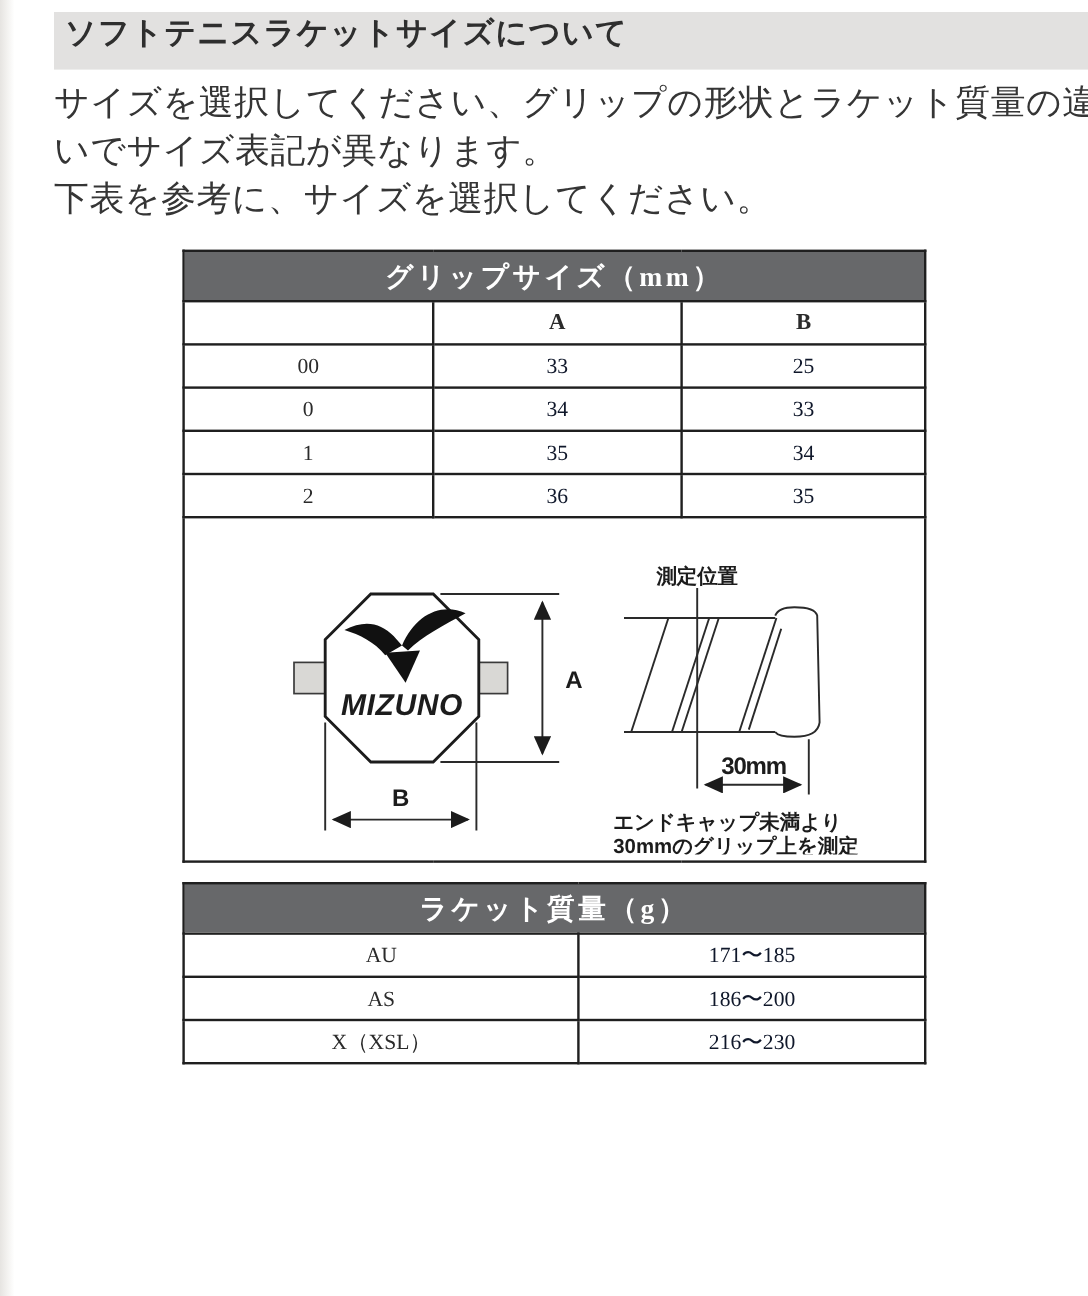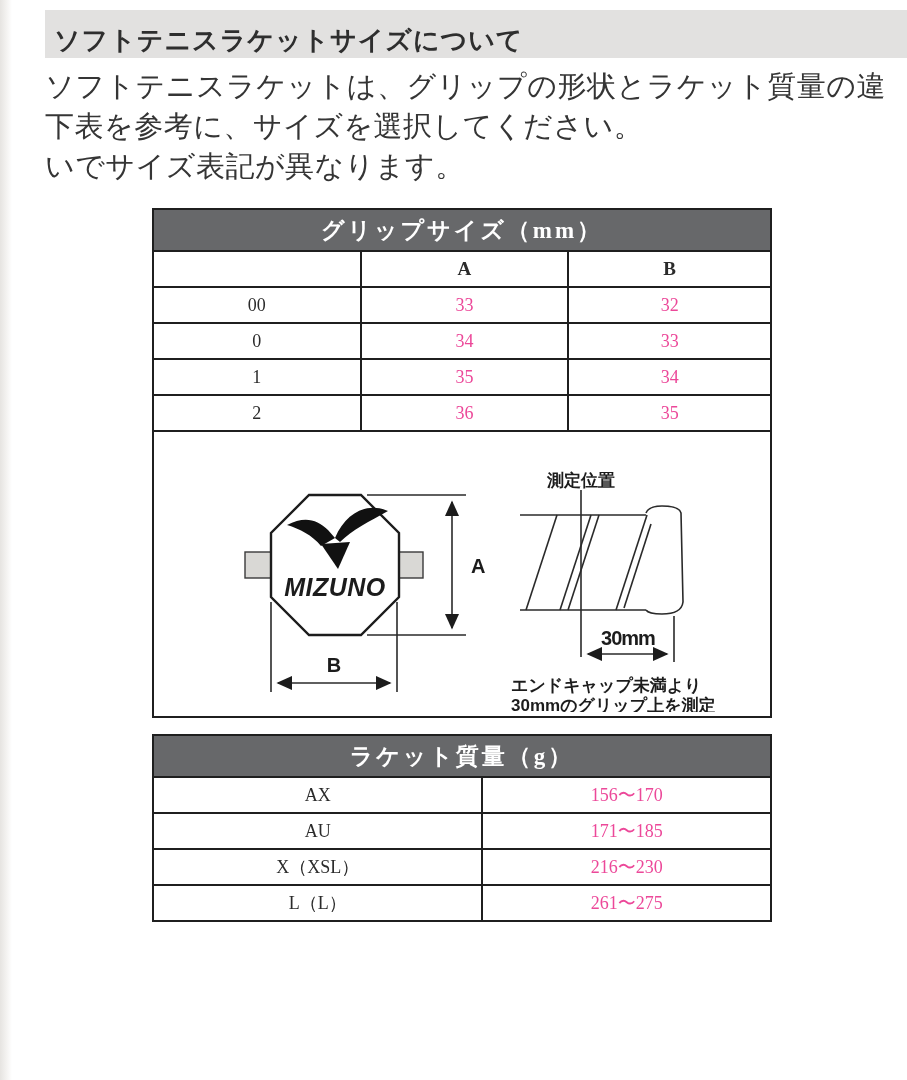--- a/index.html
+++ b/index.html
@@ -10,21 +10,21 @@
     color:#2b2b2b;
   }
   .page-edge{
     position:absolute;left:0;top:0;width:12px;height:1080px;
     background:linear-gradient(to right,#e6e4e1,#f4f3f1 55%,#ffffff);
   }
   .content{position:absolute;left:45px;top:10px;width:862px;}
 
   .section-header{
     background:#e2e1e0;height:48px;box-sizing:border-box;
-    display:flex;align-items:flex-end;padding-left:9px;
+    display:flex;align-items:flex-start;padding-left:9px;
   }
   .section-header .title{
     font-size:26px;font-weight:bold;color:#2e2e2e;letter-spacing:1px;
   }
 
   .intro{margin-top:8px;font-size:29px;line-height:40px;color:#353535;
     white-space:nowrap;letter-spacing:0.5px;}
 
   .tables{margin-left:107px;width:512px;}
 
@@ -32,44 +32,44 @@
     margin-top:22px;}
   table.weight{margin-top:16px;}
   th,td{border:2px solid #1f1f1f;text-align:center;vertical-align:middle;
     padding:0;overflow:hidden;}
   .tbl-title{
     background:#67686a;color:#ffffff;font-size:23px;font-weight:bold;
     height:40px;letter-spacing:3px;
   }
   .col-head{height:34px;font-size:19px;font-weight:bold;}
   .row-label{height:34px;font-size:18px;font-weight:normal;}
-  .cell-val{height:34px;font-size:18px;font-weight:normal;color:#ec4899;}
+  .cell-val{height:34px;font-size:18px;font-weight:normal;color:#0f172a;}
   .illus-cell{height:282px;background:#ffffff;}
 
   .grip col.c1{width:33.6%;} .grip col.c2{width:33.6%;} .grip col.c3{width:32.8%;}
   .weight col.w1{width:53.3%;} .weight col.w2{width:46.7%;}
   svg .thin{stroke:#2a2a2a;fill:none;stroke-width:1.6;}
   svg .glabel{font-family:"Liberation Sans","DejaVu Sans",sans-serif;
     font-weight:bold;fill:#1c1c1c;}
 </style>
 </head>
 <body>
 
 <div class="page-edge"></div>
 
 <div class="content">
 
   <div class="section-header">
     <span class="title">ソフトテニスラケットサイズについて</span>
   </div>
 
   <div class="intro">
-    <div>ソフトテニスラケットは、グリップの形状とラケット質量の違</div>
+    <div>サイズを選択してください、グリップの形状とラケット質量の違</div>
+    <div>いでサイズ表記が異なります。</div>
     <div>下表を参考に、サイズを選択してください。</div>
-    <div>いでサイズ表記が異なります。</div>
   </div>
 
   <div class="tables">
 
     <table class="grip">
       <colgroup>
           <col class="c1">
           <col class="c2">
           <col class="c3">
         </colgroup>
@@ -78,21 +78,21 @@
         <td class="tbl-title" colspan="3">グリップサイズ（mm）</td>
       </tr>
       <tr>
         <td class="col-head"></td>
         <td class="col-head">A</td>
         <td class="col-head">B</td>
       </tr>
       <tr>
         <td class="row-label">00</td>
         <td class="cell-val">33</td>
-        <td class="cell-val">32</td>
+        <td class="cell-val">25</td>
       </tr>
       <tr>
         <td class="row-label">0</td>
         <td class="cell-val">34</td>
         <td class="cell-val">33</td>
       </tr>
       <tr>
         <td class="row-label">1</td>
         <td class="cell-val">35</td>
         <td class="cell-val">34</td>
@@ -165,32 +165,28 @@
     <table class="weight">
       <colgroup>
           <col class="w1">
           <col class="w2">
         </colgroup>
       <tbody>
           <tr>
         <td class="tbl-title" colspan="2">ラケット質量（g）</td>
       </tr>
       <tr>
-        <td class="row-label">AX</td>
-        <td class="cell-val">156〜170</td>
-      </tr>
-      <tr>
         <td class="row-label">AU</td>
         <td class="cell-val">171〜185</td>
       </tr>
       <tr>
+        <td class="row-label">AS</td>
+        <td class="cell-val">186〜200</td>
+      </tr>
+      <tr>
         <td class="row-label">X（XSL）</td>
         <td class="cell-val">216〜230</td>
-      </tr>
-      <tr>
-        <td class="row-label">L（L）</td>
-        <td class="cell-val">261〜275</td>
       </tr>
     </tbody>
       </table>
 
   </div>
 </div>
 
 </body></html>

